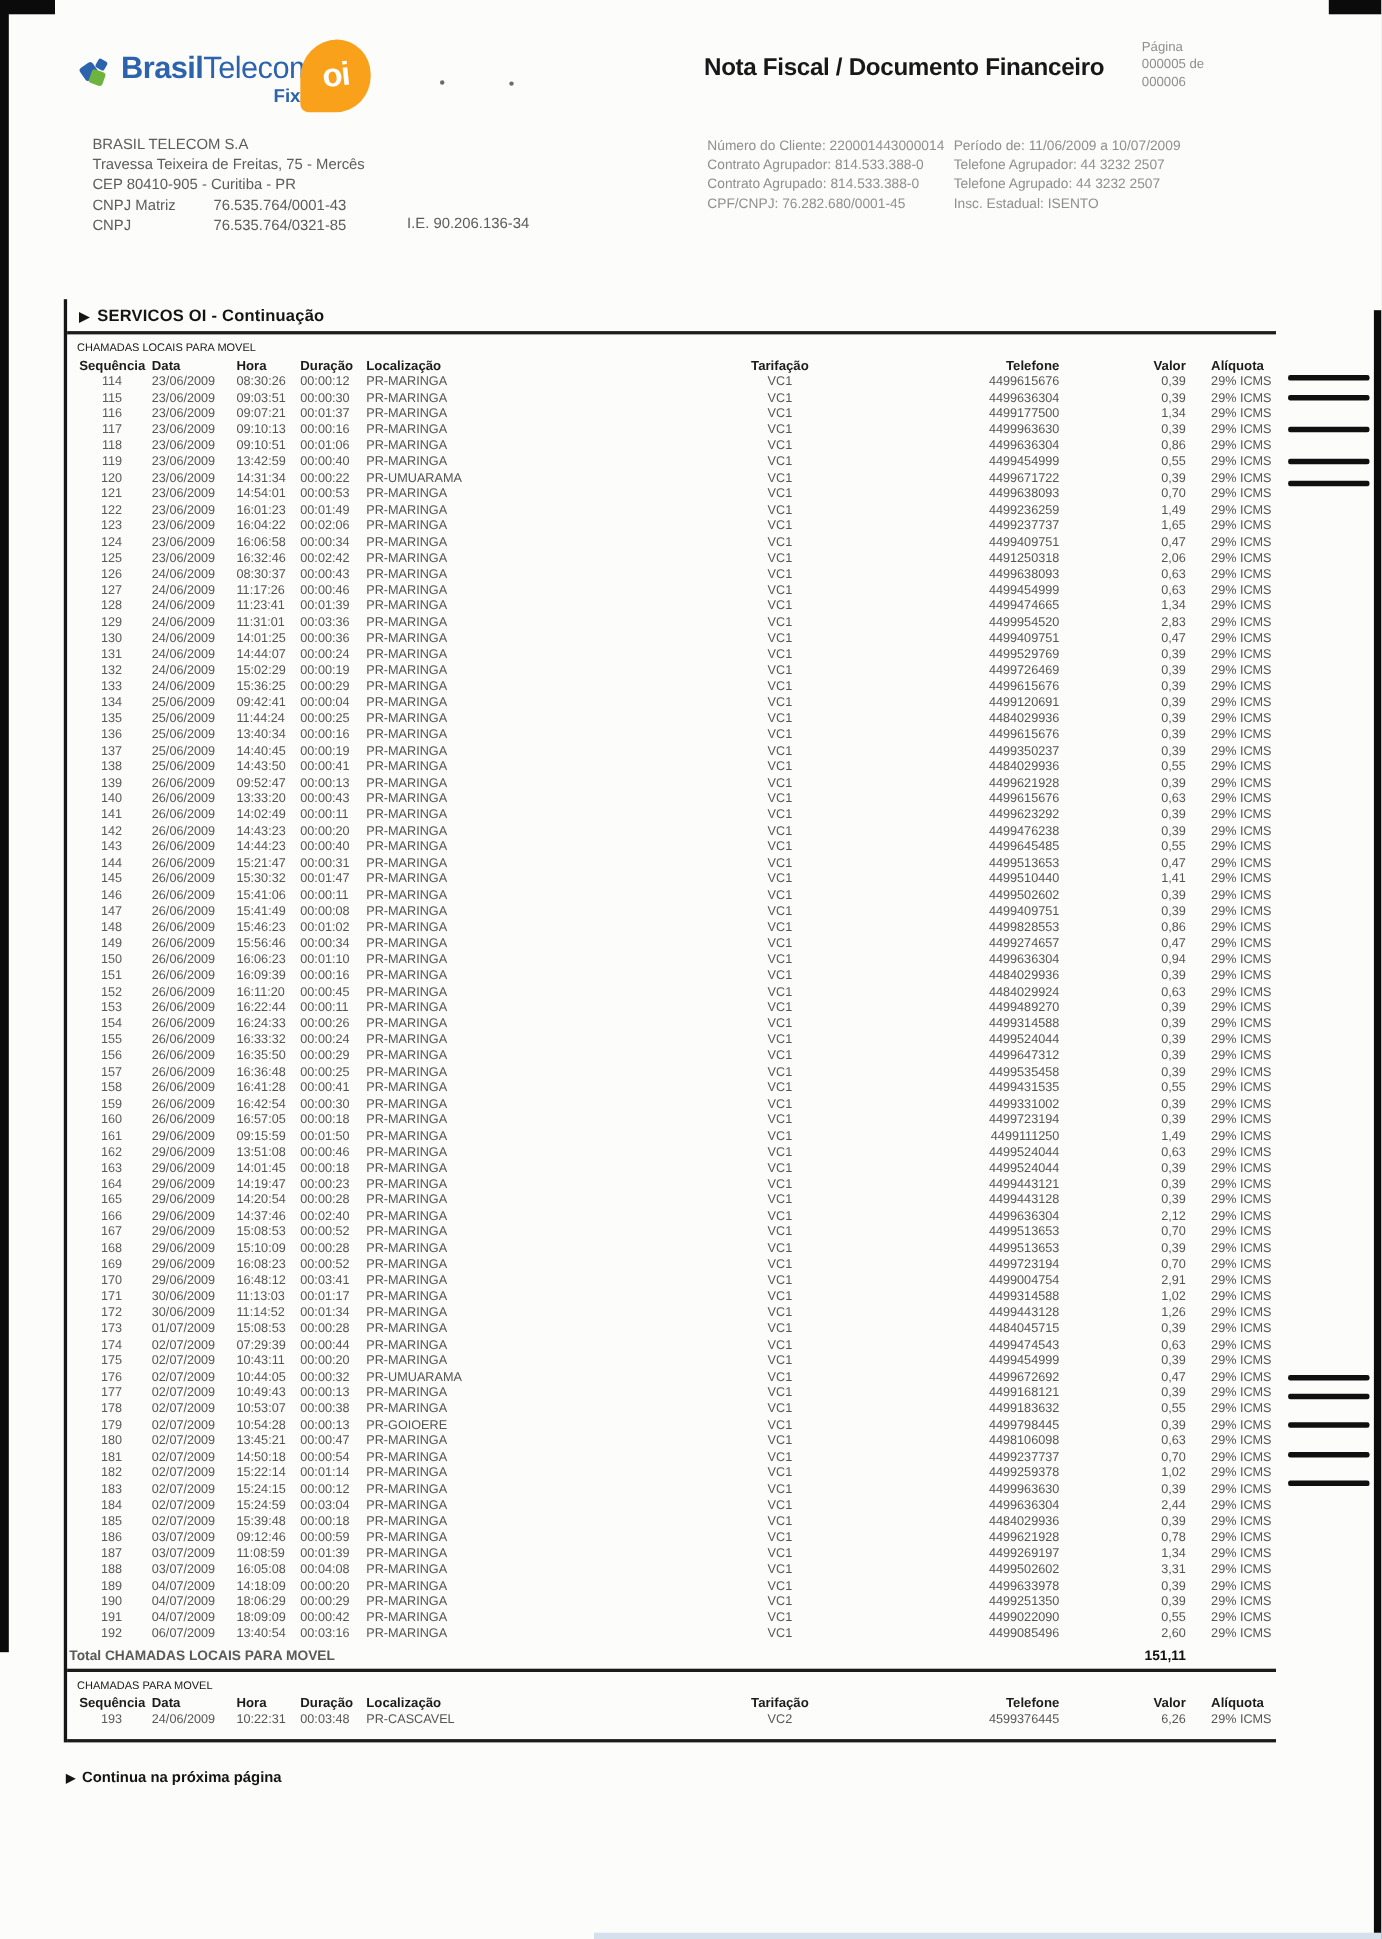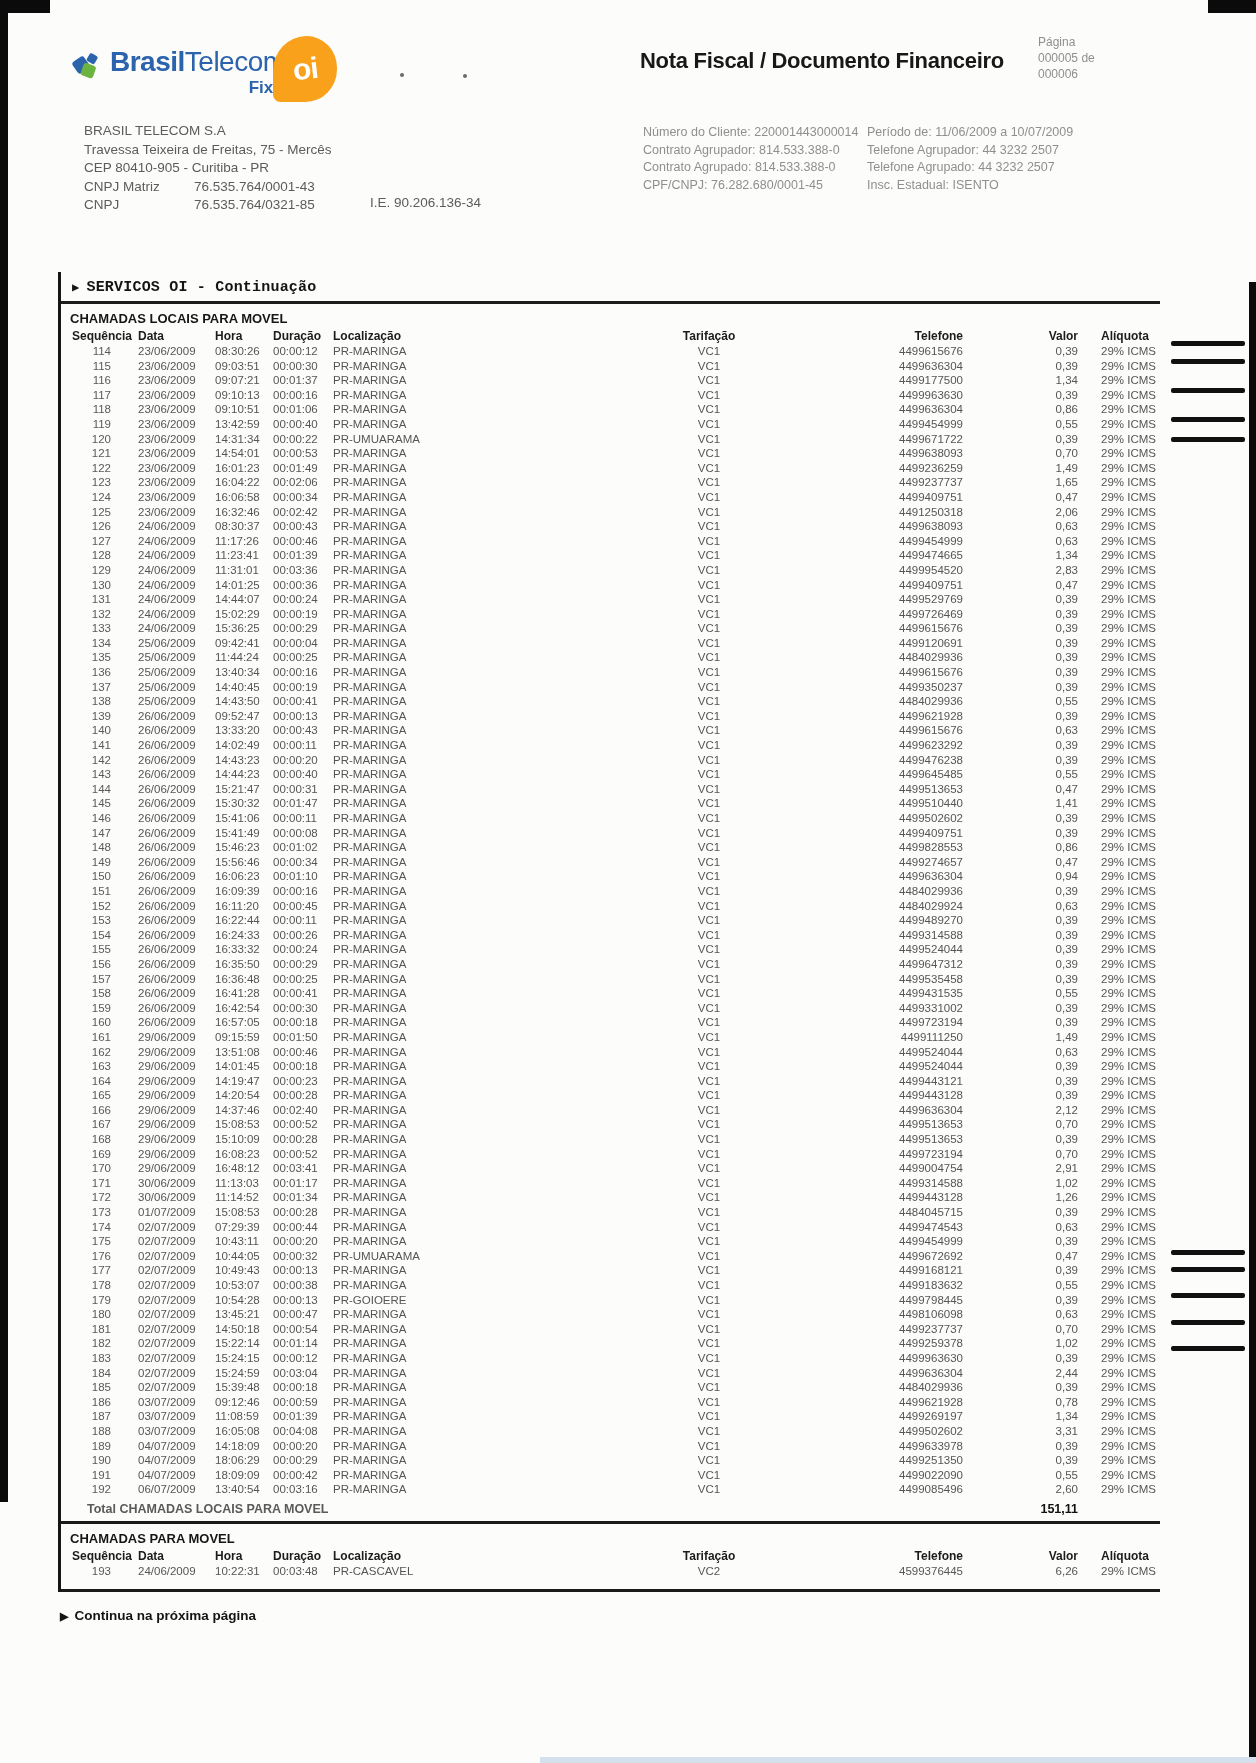--- a/index.html
+++ b/index.html
@@ -35,44 +35,44 @@
   .company .lbl{width:110px;}
   .ie-text{position:absolute;left:370px;top:195px;font-size:13.5px;color:#5c5c5c;}
 
   .info-col{position:absolute;top:124px;font-size:12.5px;color:#8f8f8f;line-height:17.5px;}
   .info-col.c1{left:643px;}
   .info-col.c2{left:867px;}
 
   
   .svc{position:absolute;left:58px;top:272px;width:1099px;border-left:3px solid #161616;}
   .svc-head{padding:7px 0 5px 11px;font-size:15px;font-weight:bold;color:#141414;
-            border-bottom:3px solid #1d1d1d;letter-spacing:0.2px;font-family:Liberation Mono, monospace;}
+            border-bottom:3px solid #1d1d1d;letter-spacing:0.2px;}
   .svc-head .arr{font-size:12px;margin-right:7px;}
-  .tbl-title{padding:7px 0 2px 9px;font-size:13px;font-weight:bold;color:#161616;}
+  .tbl-title{padding:7px 0 2px 9px;font-size:10px;font-weight:normal;color:#161616;}
 
   table.calls{border-collapse:collapse;table-layout:fixed;width:1099px;}
   table.calls col.c-seq{width:54px;} table.calls col.c-data{width:80px;}
   table.calls col.c-hora{width:59px;} table.calls col.c-dur{width:60px;}
   table.calls col.c-loc{width:320px;} table.calls col.c-tar{width:150px;}
   table.calls col.c-tel{width:182px;} table.calls col.c-val{width:114px;}
   table.calls col.c-aliq{width:80px;}
   table.calls th{font-size:12px;font-weight:bold;color:#1c1c1c;text-align:left;padding:1px 0;white-space:nowrap;}
   table.calls td{font-size:11.5px;color:#555555;padding:0;white-space:nowrap;line-height:14.6px;height:14.6px;}
   table.calls th:nth-child(1){padding-left:11px;}
   table.calls td:nth-child(1){text-align:right;padding-right:4px;color:#5a5a5a;}
   table.calls th:nth-child(2),table.calls td:nth-child(2){padding-left:23px;}
   table.calls th:nth-child(3),table.calls td:nth-child(3){padding-left:20px;}
   table.calls th:nth-child(4),table.calls td:nth-child(4){padding-left:19px;}
   table.calls th:nth-child(5),table.calls td:nth-child(5){padding-left:19px;}
   table.calls th:nth-child(6),table.calls td:nth-child(6){text-align:center;}
   table.calls th:nth-child(7),table.calls td:nth-child(7){text-align:right;padding-right:3px;}
   table.calls th:nth-child(8),table.calls td:nth-child(8){text-align:right;padding-right:2px;}
   table.calls th:nth-child(9),table.calls td:nth-child(9){padding-left:21px;}
   tr.total-row td{font-size:12.5px;font-weight:bold;color:#111;height:24px;vertical-align:middle;}
-  tr.total-row td.tlabel{padding-left:26px;text-align:left;}
+  tr.total-row td.tlabel{padding-left:2px;text-align:left;}
   tr.total-row td.tval{text-align:right;padding-right:2px;}
 
   .thick-rule{border-top:3px solid #1b1b1b;}
   .svc-bottom{height:10px;border-bottom:3px solid #1b1b1b;}
 
   .continua{position:absolute;left:60px;top:1580px;font-size:13.5px;font-weight:bold;color:#141414;margin-top:28px;}
   .continua .arr{font-size:11px;margin-right:6px;}
   .footer-num{position:absolute;left:1037px;top:1741px;font-size:13px;color:#6d28d9;margin-top:32px;}
 </style>
 </head>

